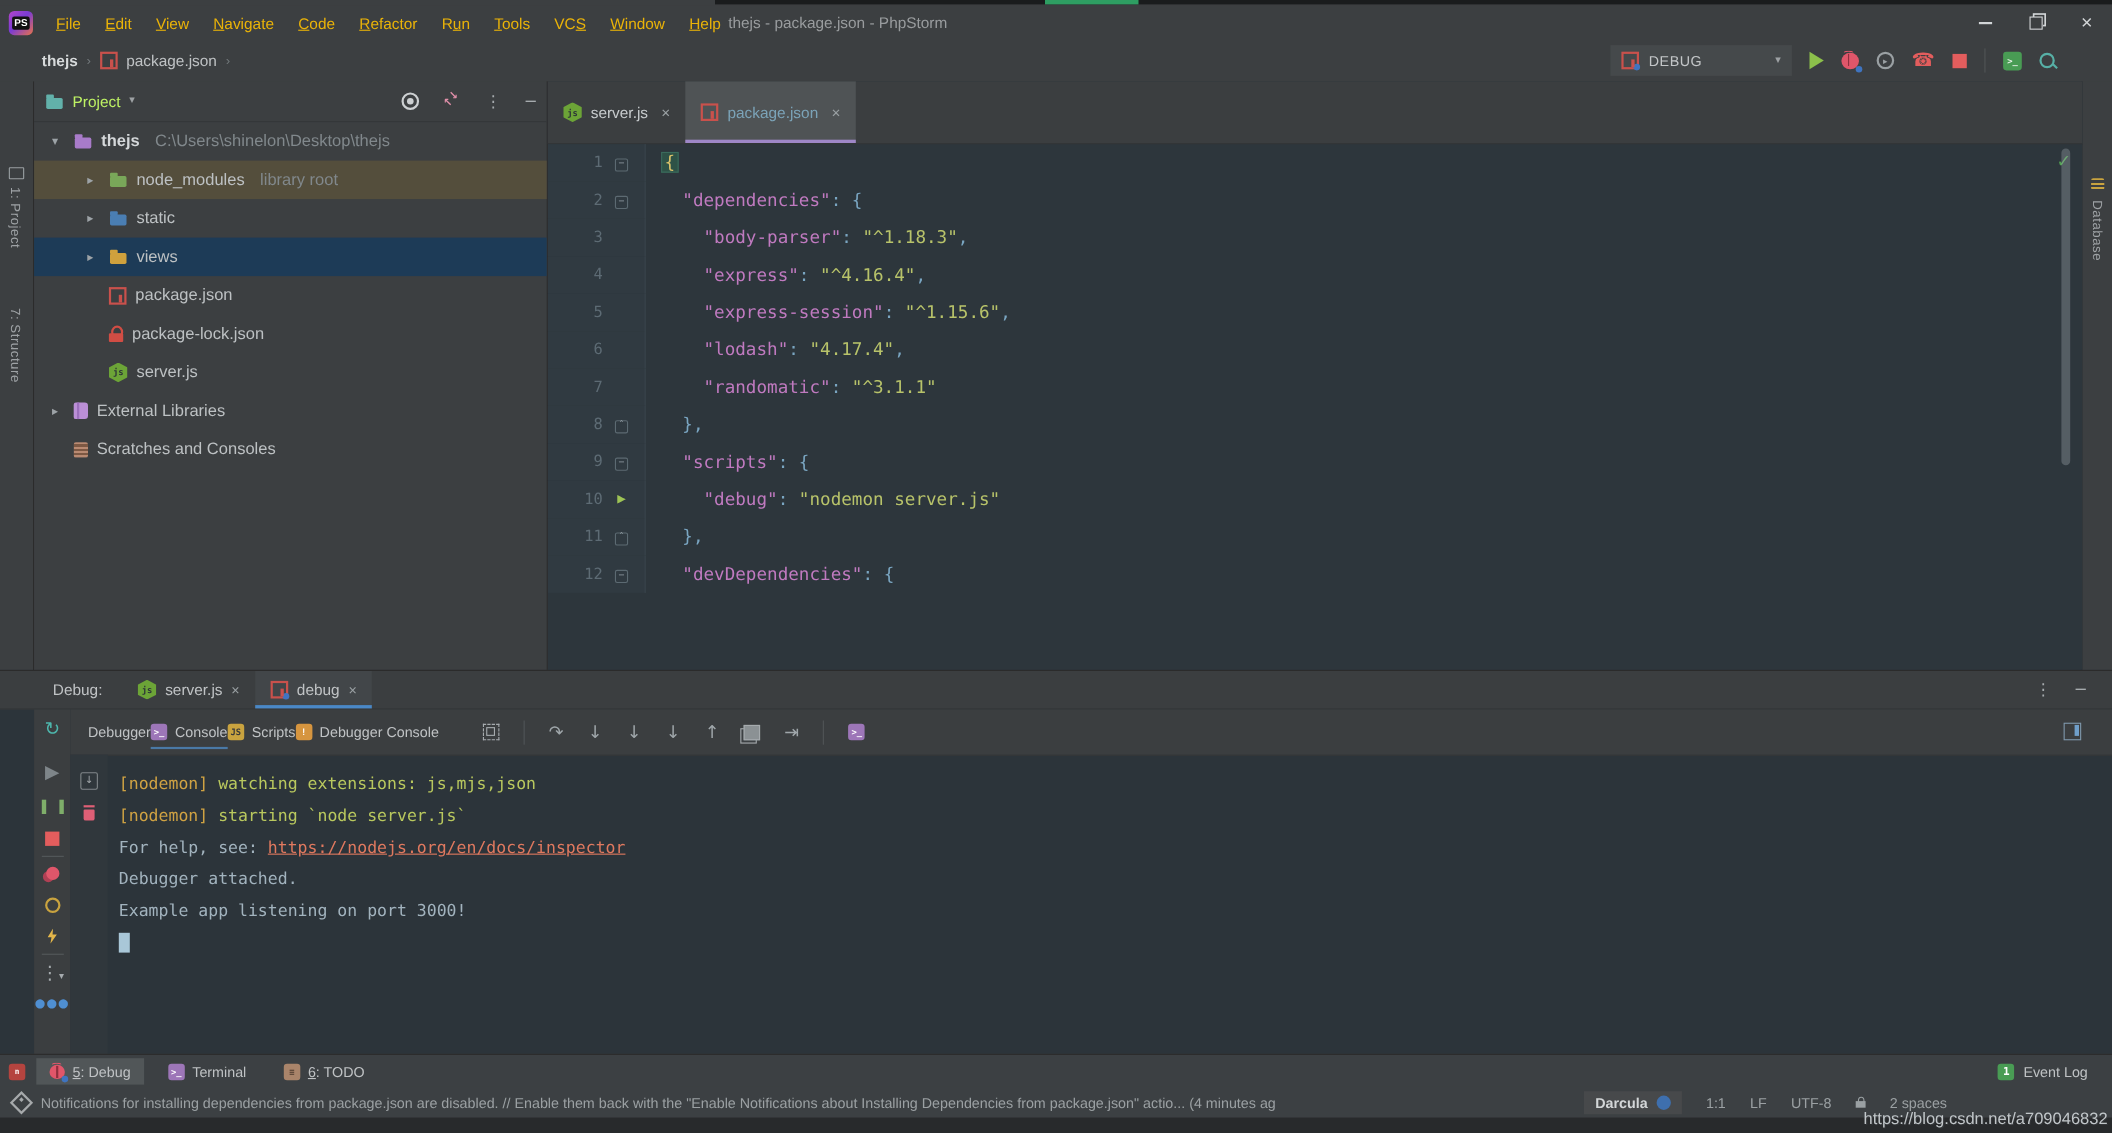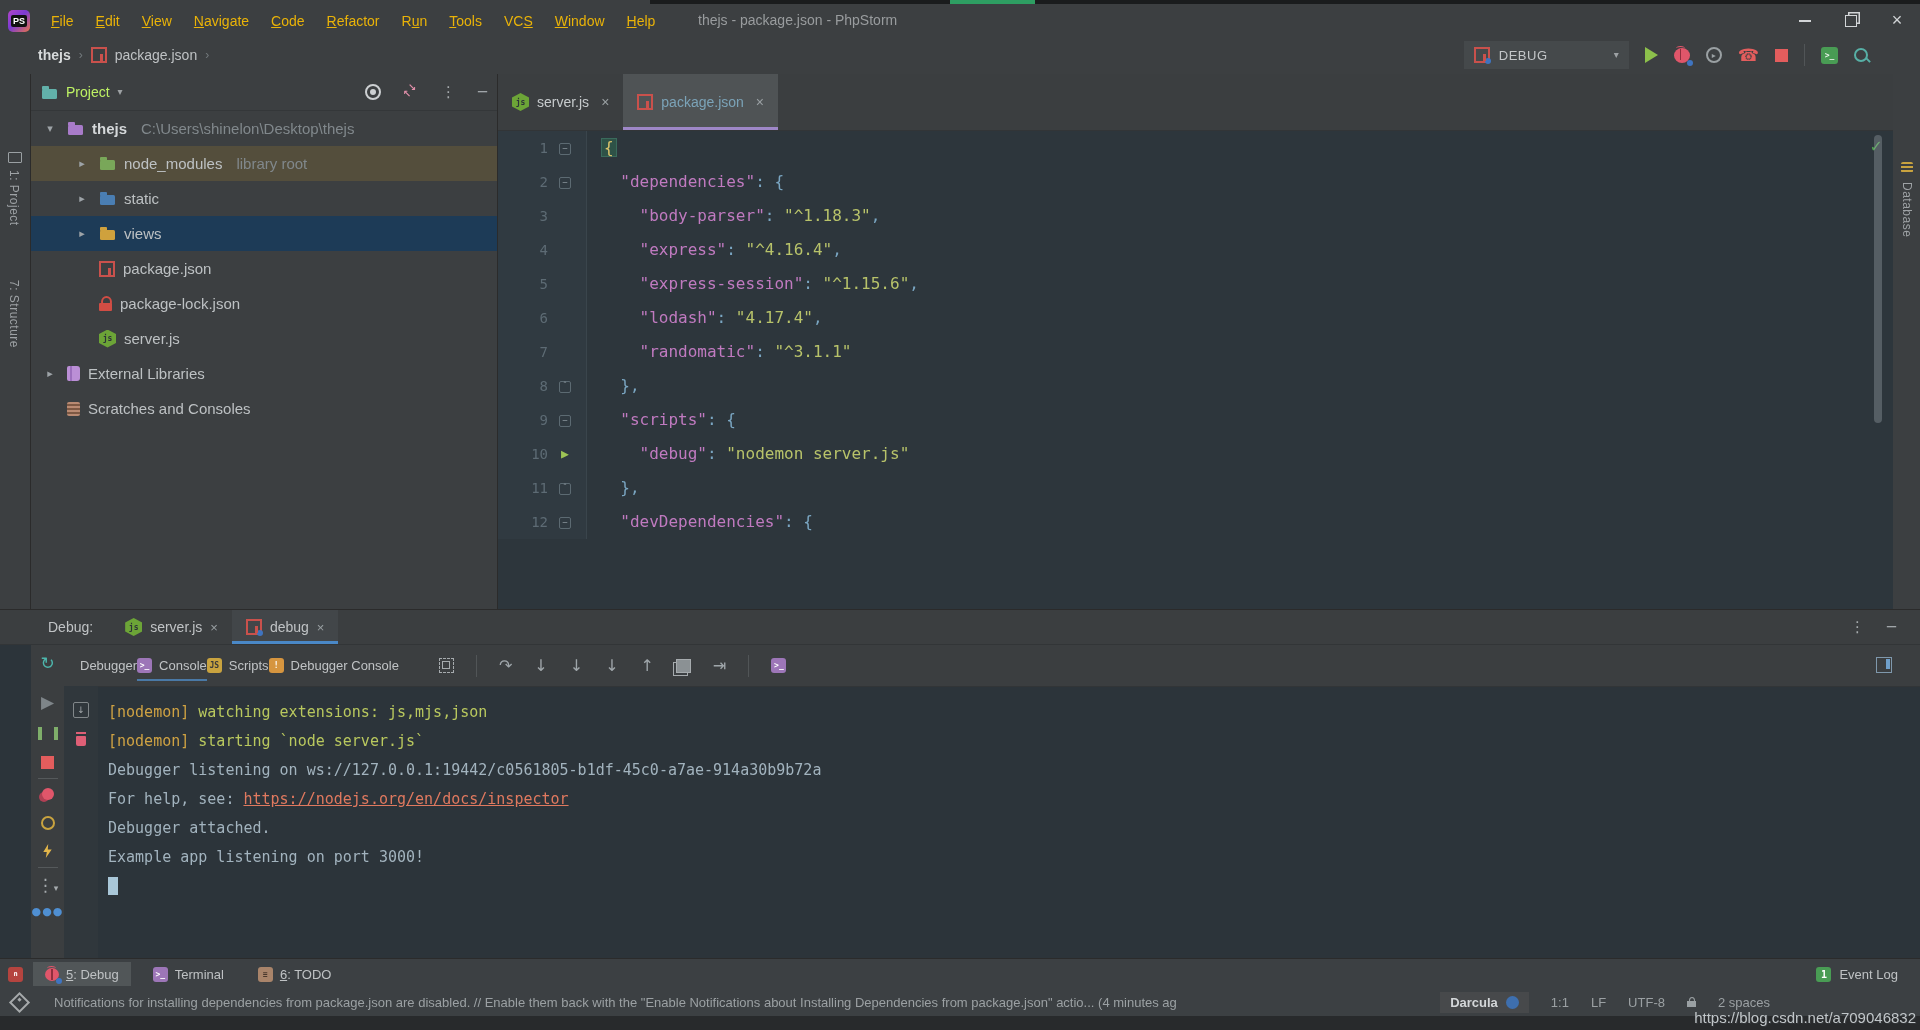--- a/index.html
+++ b/index.html
@@ -13,21 +13,21 @@
   #topstrip .darkline{position:absolute;left:650px;top:0;right:0;height:4px;background:#1a1c1d;}
   #topstrip .greenseg{position:absolute;left:950px;top:0;width:85px;height:4px;background:#2e9e62;}
 
   
   #menubar{position:absolute;left:0;top:5px;width:1920px;height:31px;display:flex;align-items:center;}
   #pslogo{width:22px;height:22px;margin:0 10px 0 8px;border-radius:5px;flex:none;
           background:linear-gradient(135deg,#b345c8 0%,#7a3bd4 45%,#e8734a 100%);
           display:flex;align-items:center;justify-content:center;}
   #pslogo b{font-size:9px;color:#fff;background:#111;padding:1px 2px;border-radius:2px;}
   .mi{padding:3px 11px;font-size:14px;color:#eab308;cursor:default;}
-  #win-title{position:absolute;left:698px;top:7px;font-size:14px;color:#999c9e;}
+  #win-title{position:absolute;left:662px;top:7px;font-size:14px;color:#999c9e;}
   #winctl{position:absolute;right:0;top:0;height:31px;display:flex;}
   .wbtn{width:46px;height:100%;display:flex;align-items:center;justify-content:center;color:#d2d5d7;font-size:15px;}
   .wb-min i{display:block;width:12px;height:2px;background:#d2d5d7;}
   .wb-max i{display:block;width:10px;height:10px;border:1.5px solid #d2d5d7;box-shadow:3px -3px 0 -1.5px #3c3f41,3px -3px 0 0 #d2d5d7;}
   .wb-close{font-size:18px;}
 
   
   #row2{position:absolute;left:0;top:36px;width:1920px;height:38px;display:flex;align-items:center;}
   #crumbs{display:flex;align-items:center;padding-left:38px;font-size:14px;gap:8px;}
   #crumbs .crumb{color:#bfc2c4;}
@@ -174,21 +174,21 @@
   .cs-cursor{display:inline-block;width:10px;height:18px;background:#a9c7d8;vertical-align:-4px;}
 
   
   #bottombar{position:absolute;left:0;top:958px;width:1920px;height:30px;background:#3c4043;border-top:1px solid #2b2b2b;
              display:flex;align-items:center;font-size:13px;}
   #bottombar .bnpm{margin:0 10px 0 8px;}
   .bb{display:flex;align-items:center;gap:7px;padding:0 12px;height:24px;color:#bfc2c4;}
   .bb.active{background:#515658;}
   #eventlog{margin-left:auto;display:flex;align-items:center;gap:8px;padding-right:22px;color:#bfc2c4;}
   #statusbar{position:absolute;left:0;top:988px;width:1920px;height:28px;background:#3c4043;display:flex;align-items:center;font-size:13px;color:#9ba0a3;}
-  #statusbar .note{margin-left:27px;white-space:nowrap;overflow:hidden;flex:1;}
+  #statusbar .note{margin-left:10px;white-space:nowrap;overflow:hidden;flex:1;}
   #statusbar .ritems{display:flex;align-items:center;gap:22px;padding-right:150px;flex:none;}
   #themew{display:flex;align-items:center;gap:8px;background:#47494b;padding:3px 10px;}
   #themew b{color:#d3d6d8;}
   #themew .bluedot{width:13px;height:13px;border-radius:50%;background:#3e6fae;}
   #bottomstrip{position:absolute;left:0;top:1016px;width:1920px;height:14px;background:#282a2c;}
   #watermark{position:absolute;right:4px;bottom:4px;font-size:15px;color:rgba(205,211,214,.92);text-shadow:1px 1px 0 rgba(60,64,67,.6);}
 </style>
 </head>
 <body>
 
@@ -506,21 +506,20 @@
       </div>
     </div>
     <span id="dlayoutico" class="ic layout"></span>
     <div id="dgutter">
       <span class="ic wrapbox">↓</span>
       <span class="ic trash"></span>
     </div>
     <div id="dconsole">
         <div class="csl"><span class="cs-tag">[nodemon]</span><span class="cs-msg"> watching extensions: js,mjs,json</span></div>
         <div class="csl"><span class="cs-tag">[nodemon]</span><span class="cs-msg"> starting `node server.js`</span></div>
-        <div class="csl"><span class="cs-txt">Debugger listening on ws://127.0.0.1:19442/c0561805-b1df-45c0-a7ae-914a30b9b72a</span></div>
         <div class="csl"><span class="cs-txt">For help, see: </span><span class="cs-link">https://nodejs.org/en/docs/inspector</span></div>
         <div class="csl"><span class="cs-txt">Debugger attached.</span></div>
         <div class="csl"><span class="cs-txt">Example app listening on port 3000!</span></div>
         <div class="csl"><span class="cs-cursor"></span></div>
       </div>
   </div>
 
   <div id="bottombar">
     <span class="sq sq-npm bnpm">n</span>
     <div id="bb-left" style="display:flex;gap:10px">

